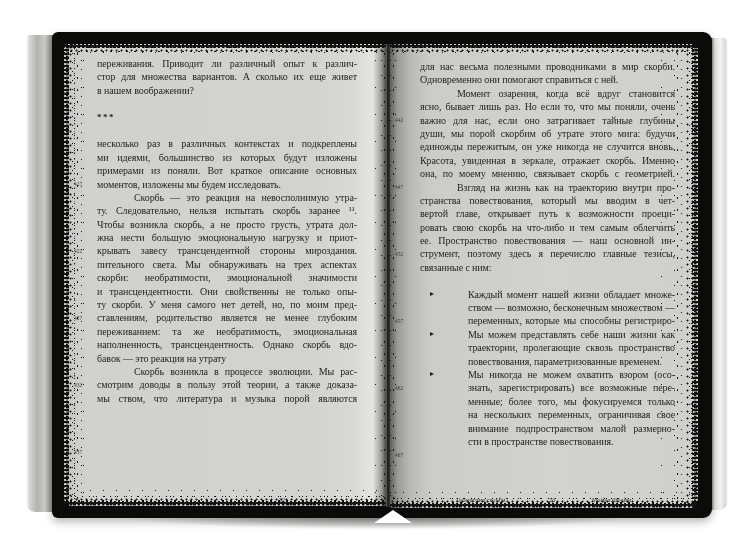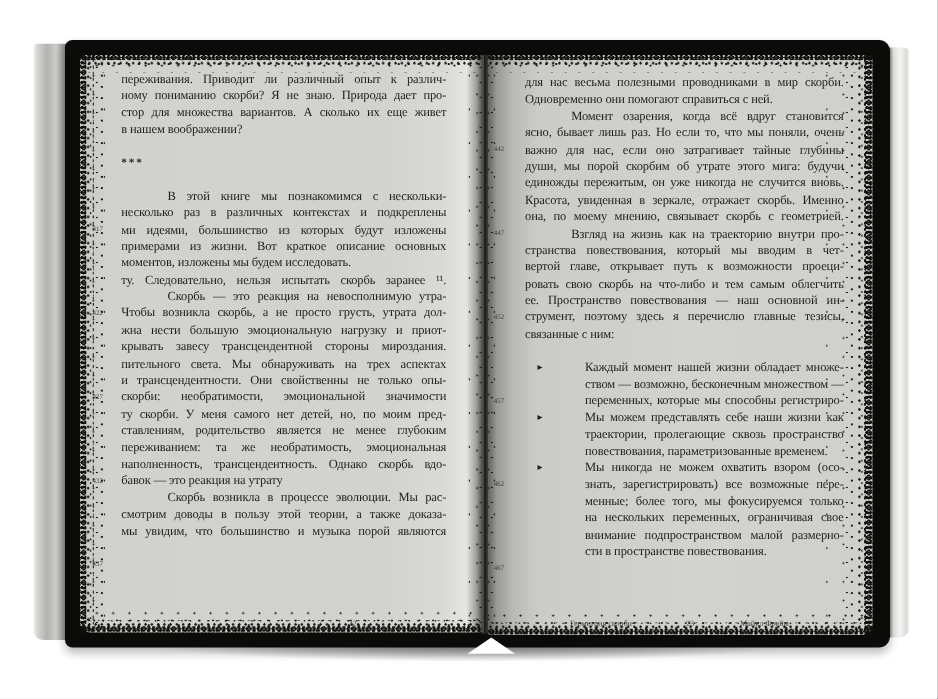--- a/index.html
+++ b/index.html
@@ -76,47 +76,45 @@
 
 <div class="scene">
   <div class="book-shadow"></div>
   <div class="fore-edge-left"></div>
   <div class="fore-edge-right"></div>
   <div class="cover"></div>
 
   <div class="page page-left" id="pageL">
     <div class="text-block tb-left" id="textL">
         <div class="tl just">переживания. Приводит ли различный опыт к различ-</div>
-        <div class="tl just">ному пониманию скорби? Я не знаю. Природа дает про-</div>
         <div class="tl just">стор для множества вариантов. А сколько их еще живет</div>
         <div class="tl last">в нашем воображении?</div>
         <div class="tl last"></div>
         <div class="tl last stars">***</div>
         <div class="tl last"></div>
-        <div class="tl just ind">В этой книге мы познакомимся с нескольки-</div>
         <div class="tl just">несколько раз в различных контекстах и подкреплены</div>
         <div class="tl just">ми идеями, большинство из которых будут изложены</div>
-        <div class="tl just">примерами из жизни. Вот краткое описание основных</div>
+        <div class="tl just">примерами из поняли. Вот краткое описание основных</div>
         <div class="tl last">моментов, изложены мы будем исследовать.</div>
+        <div class="tl just ind">Скорбь — это реакция на невосполнимую утра-</div>
         <div class="tl just">ту. Следовательно, нельзя испытать скорбь заранее ¹¹.</div>
-        <div class="tl just ind">Скорбь — это реакция на невосполнимую утра-</div>
         <div class="tl just">Чтобы возникла скорбь, а не просто грусть, утрата дол-</div>
         <div class="tl just">жна нести большую эмоциональную нагрузку и приот-</div>
         <div class="tl just">крывать завесу трансцендентной стороны мироздания.</div>
         <div class="tl just">пительного света. Мы обнаруживать на трех аспектах</div>
+        <div class="tl just">скорби: необратимости, эмоциональной значимости</div>
         <div class="tl just">и трансцендентности. Они свойственны не только опы-</div>
-        <div class="tl just">скорби: необратимости, эмоциональной значимости</div>
         <div class="tl just">ту скорби. У меня самого нет детей, но, по моим пред-</div>
         <div class="tl just">ставлениям, родительство является не менее глубоким</div>
         <div class="tl just">переживанием: та же необратимость, эмоциональная</div>
         <div class="tl just">наполненность, трансцендентность. Однако скорбь вдо-</div>
         <div class="tl last">бавок — это реакция на утрату</div>
         <div class="tl just ind">Скорбь возникла в процессе эволюции. Мы рас-</div>
         <div class="tl just">смотрим доводы в пользу этой теории, а также доказа-</div>
-        <div class="tl just">мы увидим, что большинство и музыка порой являются</div>
+        <div class="tl just">мы ством, что литература и музыка порой являются</div>
       </div>
     <div id="markersL">
         <span class="marker mk-l" style="top: 137.1px;">417</span>
         <span class="marker mk-l" style="top: 204.1px;">422</span>
         <span class="marker mk-l" style="top: 271.1px;">427</span>
         <span class="marker mk-l" style="top: 338.1px;">432</span>
         <span class="marker mk-l" style="top: 405.1px;">437</span>
       </div>
     <div class="footer footer-left-num">22</div>
   <div class="sp dd" style="left: 0px; right: 0px; top: 0px; height: 4px;"></div>

